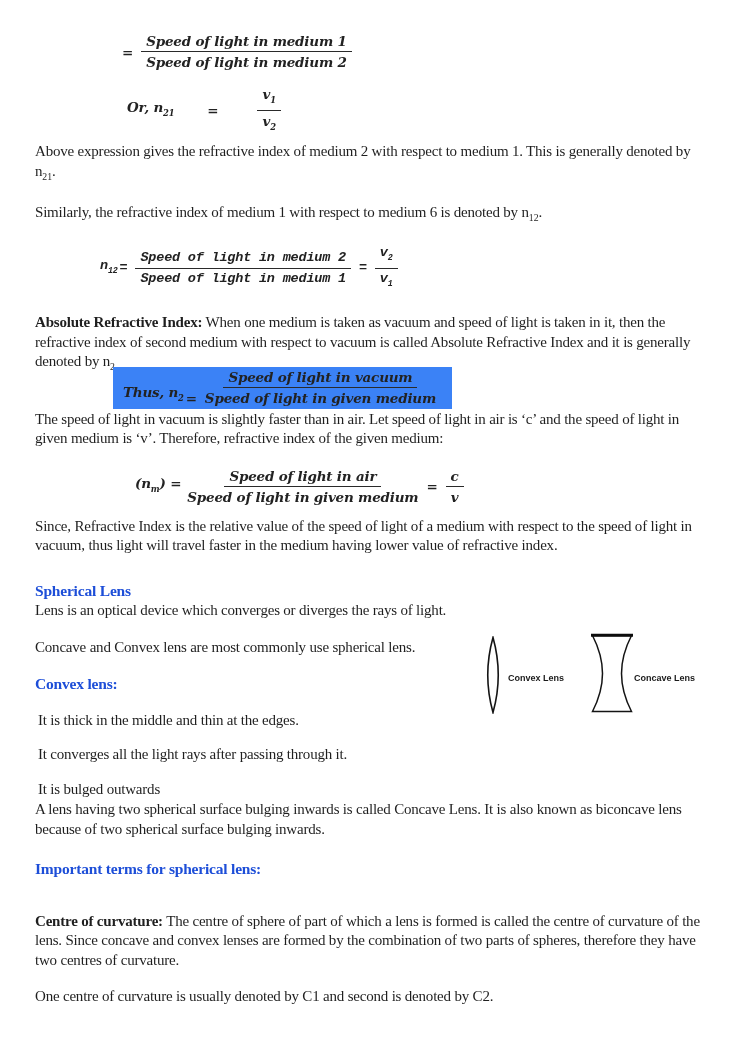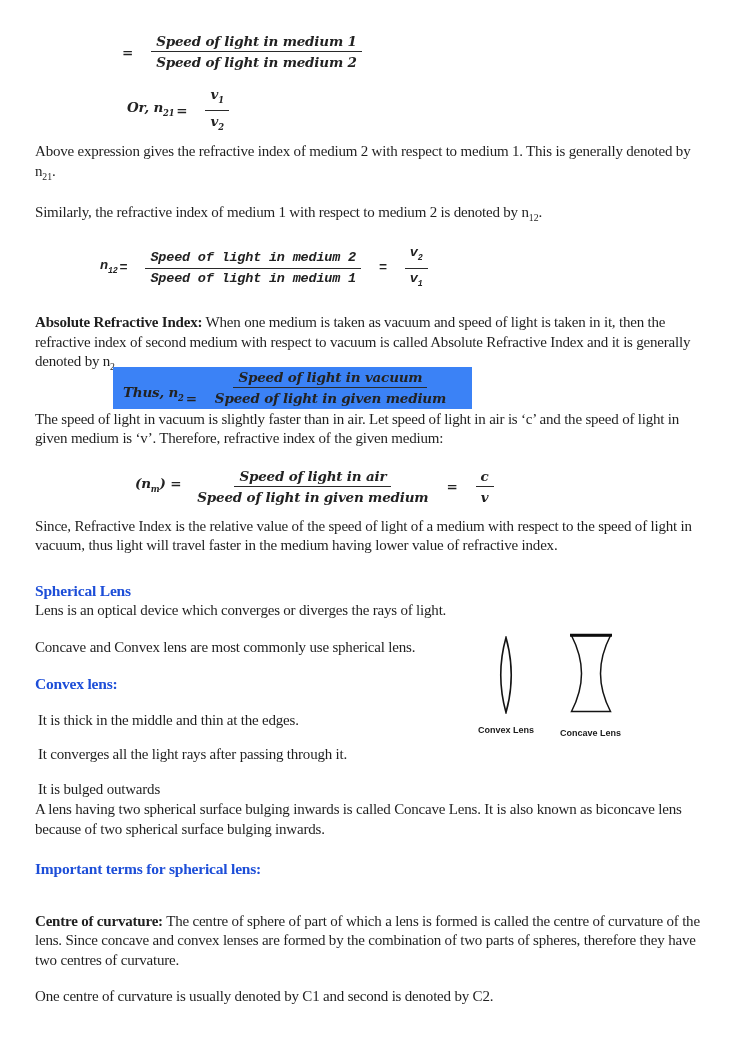--- a/index.html
+++ b/index.html
@@ -36,28 +36,28 @@
     align-items:center;
     width:fit-content;
     font-family:"DejaVu Serif", serif;
     font-style:italic;
     font-weight:600;
     font-size:13.5px;
     line-height:16px;
     color:#222222;
     white-space:nowrap;
   }
-  .frac { display:inline-flex; flex-direction:column; align-items:center; margin:0 16px; }
+  .frac { display:inline-flex; flex-direction:column; align-items:center; margin:0 6px; }
   .frac .num { padding:0 5px 2px; border-bottom:1.5px solid #2a2a2a; }
   .frac .den { padding-top:2px; }
   .formula sub { font-size:0.62em; font-weight:600; }
   .feq { margin:0 2px; }
 
   .f1 { margin-left:85px; }
-  .f2 { margin-top:16px; margin-left:92px; }
+  .f2 { margin-top:16px; margin-left:92px;gap:31px; }
   .f3 { margin-top:17px; margin-left:65px;font-family:Liberation Mono, monospace; }
   .f4 {
     position:relative; z-index:2;
     background:#3b82f6;
     margin-top:-10px; margin-left:78px;
     padding:2px 10px 3px 10px;
     align-items:flex-end;
   }
   .f5 { margin-top:19px; margin-left:100px;justify-content:space-between; }
 
@@ -73,21 +73,21 @@
   sub.tsub { font-size:0.65em; letter-spacing:0; }
 
   
   .lens-figure {
     position:absolute;
     top:633px; left:478px;
     display:flex;
     gap:26px;
     z-index:3;
   }
-  .lens-col { display:flex; flex-direction:column; align-items:center; }
+  .lens-col { display:flex; flex-direction:row; align-items:center; }
   .lens-col.convex { padding-top:3px; }
   .lens-caption {
     font-family:"Liberation Sans", sans-serif;
     font-weight:bold;
     font-size:9px;
     letter-spacing:0;
     color:#1a1a1a;
     margin-top:10px;
     white-space:nowrap;
   }
@@ -110,21 +110,21 @@
     <span><span>Or, n</span><sub>21</sub></span>
     <span class="feq">=</span>
     <span class="frac">
       <span class="num"><span>v</span><sub>1</sub></span>
       <span class="den"><span>v</span><sub>2</sub></span>
     </span>
   </div>
 
   <p class="para mt8"><span>Above expression gives the refractive index of medium 2 with respect to medium 1. This is generally denoted by n</span><sub class="tsub">21</sub><span>.</span></p>
 
-  <p class="para mt17"><span>Similarly, the refractive index of medium 1 with respect to medium 2 is denoted by n</span><sub class="tsub">12</sub><span>.</span></p>
+  <p class="para mt17"><span>Similarly, the refractive index of medium 1 with respect to medium 6 is denoted by n</span><sub class="tsub">12</sub><span>.</span></p>
 
   <div class="formula f3">
     <span><span>n</span><sub>12</sub></span>
     <span class="feq">=</span>
     <span class="frac">
       <span class="num">Speed of light in medium 2</span>
       <span class="den">Speed of light in medium 1</span>
     </span>
     <span class="feq">=</span>
     <span class="frac">

